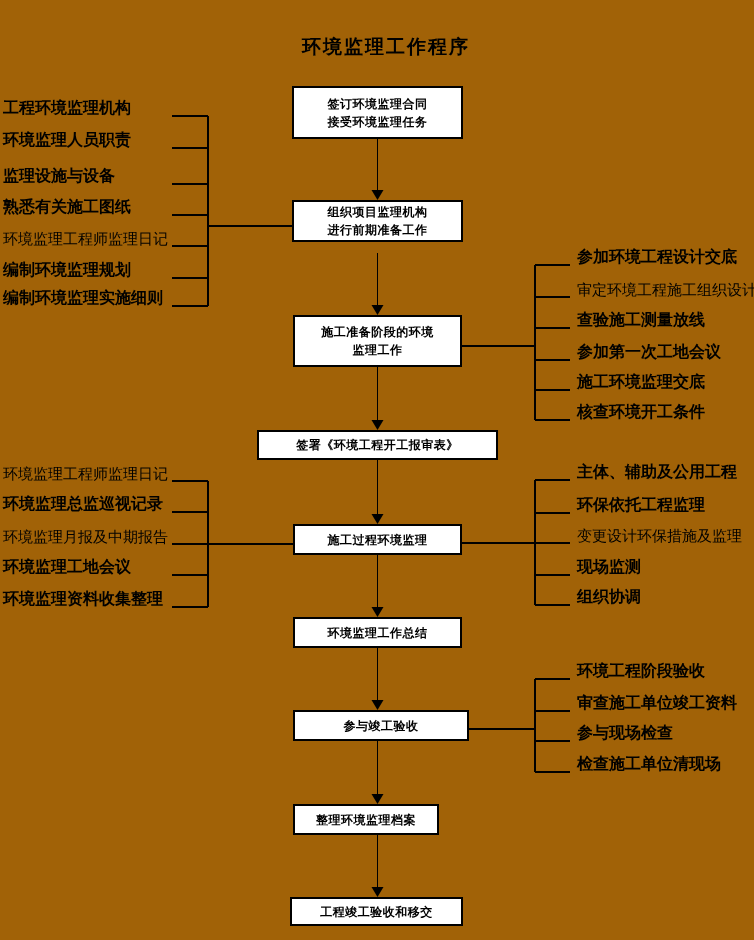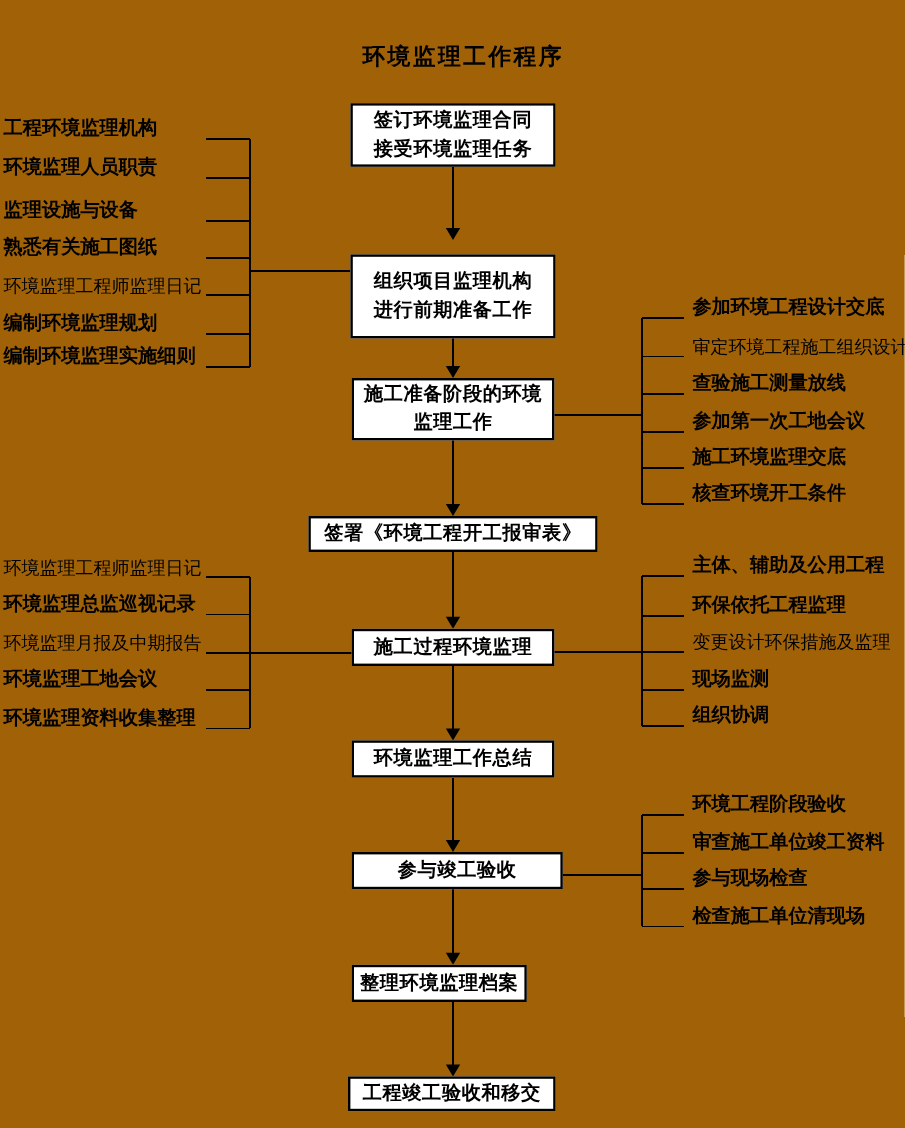--- a/index.html
+++ b/index.html
@@ -28,21 +28,21 @@
   }
   .flow-box {
     position: absolute;
     box-sizing: border-box;
     border: 2px solid #000000;
     background: #ffffff;
     display: flex;
     align-items: center;
     justify-content: center;
     text-align: center;
-    font-size: 16px;
+    font-size: 12px;
     font-weight: bold;
     line-height: 1.5;
     letter-spacing: 0.5px;
     white-space: pre-line;
   }
   .side-label {
     position: absolute;
     white-space: nowrap;
     font-size: 15px;
     font-weight: normal;
@@ -90,21 +90,21 @@
       <polygon points="371.5,700 383.5,700 377.5,710"></polygon>
       <polygon points="371.5,794 383.5,794 377.5,804"></polygon>
       <polygon points="371.5,887 383.5,887 377.5,897"></polygon>
     </g>
   </svg>
 
   <div class="diagram-title">环境监理工作程序</div>
 
   <div class="flow-box" style="left:292px; top:86px; width:171px; height:53px">签订环境监理合同
 接受环境监理任务</div>
-  <div class="flow-box" style="left:292px; top:212px; width:171px; height:70px">组织项目监理机构
+  <div class="flow-box" style="left:292px; top:200px; width:171px; height:42px">组织项目监理机构
 进行前期准备工作</div>
   <div class="flow-box" style="left:293px; top:315px; width:169px; height:52px">施工准备阶段的环境
 监理工作</div>
   <div class="flow-box" style="left:257px; top:430px; width:241px; height:30px">签署《环境工程开工报审表》</div>
   <div class="flow-box" style="left:293px; top:524px; width:169px; height:31px">施工过程环境监理</div>
   <div class="flow-box" style="left:293px; top:617px; width:169px; height:31px">环境监理工作总结</div>
   <div class="flow-box" style="left:293px; top:710px; width:176px; height:31px">参与竣工验收</div>
   <div class="flow-box" style="left:293px; top:804px; width:146px; height:31px">整理环境监理档案</div>
   <div class="flow-box" style="left:290px; top:897px; width:173px; height:29px">工程竣工验收和移交</div>
 

